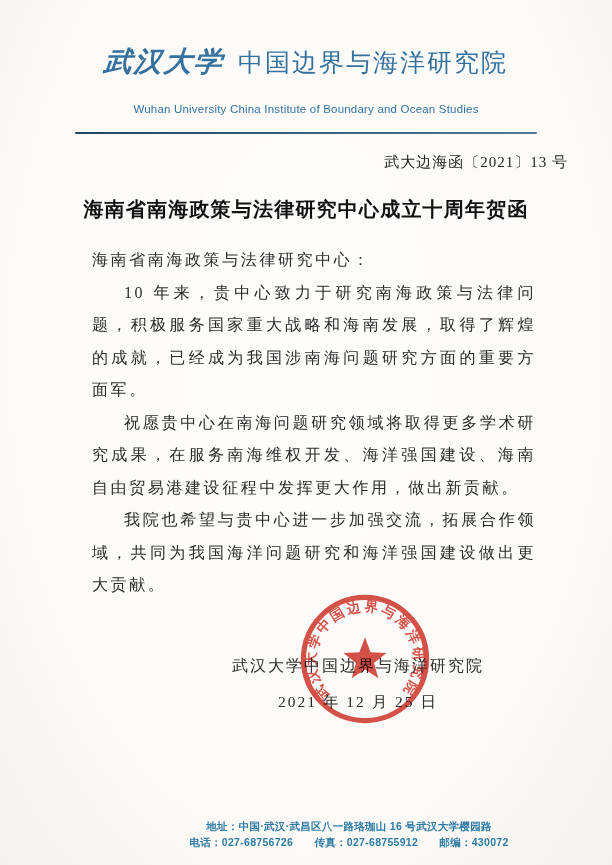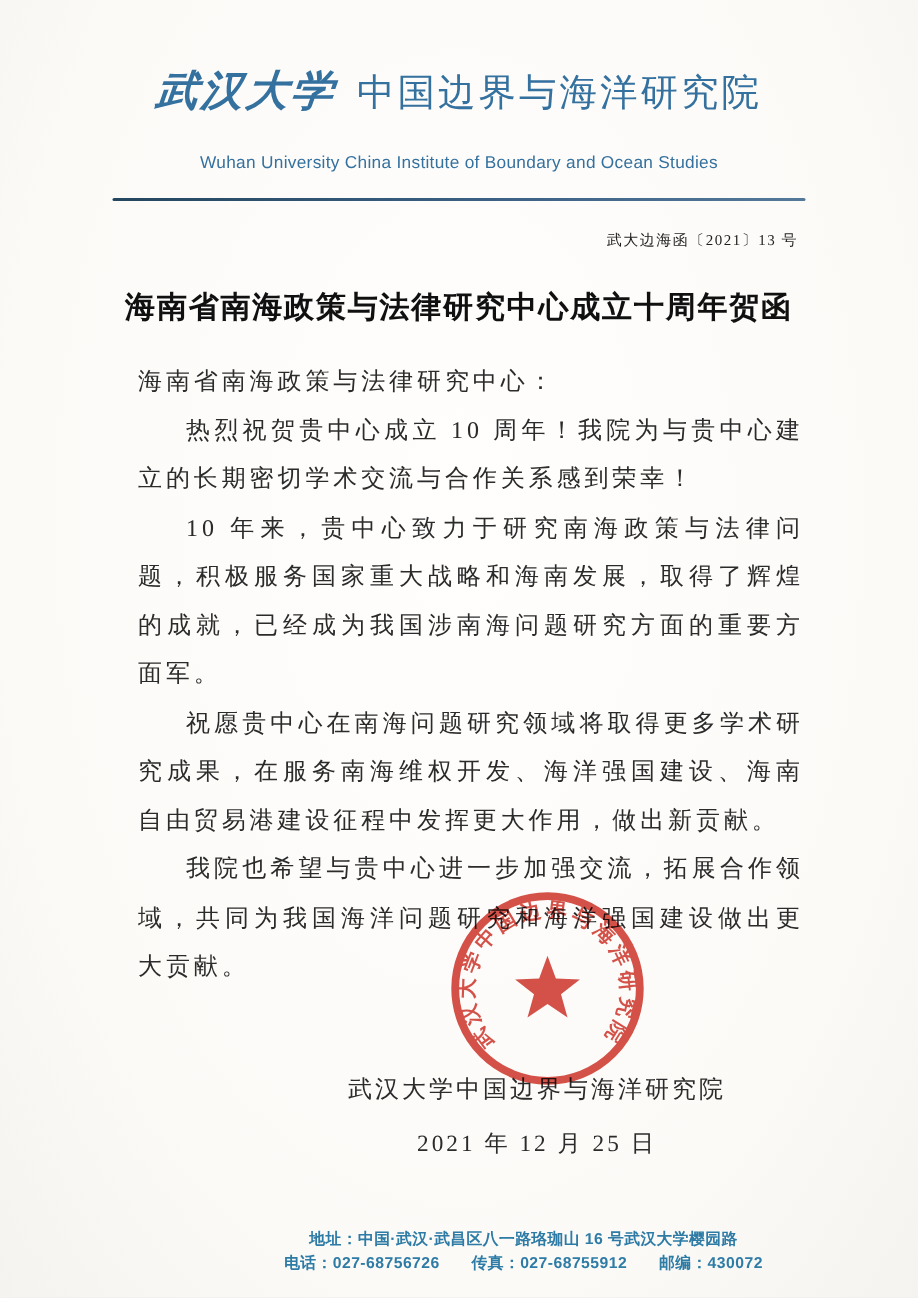--- a/index.html
+++ b/index.html
@@ -45,22 +45,22 @@
     height: 2px;
     margin: 17px auto 0 auto;
     background: linear-gradient(to right, #24465f, #3c6184 55%, #54789a);
     border-radius: 1px;
   }
 
   
   .doc-number {
     margin-top: 19px;
     text-align: right;
-    padding-right: 80px;
-    font-size: 10px;
+    padding-right: 44px;
+    font-size: 15px;
     letter-spacing: 1px;
     color: #1f1f1f;
   }
   .letter-title {
     margin-top: 24px;
     text-align: center;
     font-size: 20px;
     font-weight: bold;
     letter-spacing: 1.2px;
     color: #101010;
@@ -133,21 +133,20 @@
     <div class="logo-english">Wuhan University China Institute of Boundary and Ocean Studies</div>
     <div class="header-divider"></div>
   </div>
 
   <div class="doc-number">武大边海函〔2021〕13 号</div>
 
   <div class="letter-title">海南省南海政策与法律研究中心成立十周年贺函</div>
 
   <div class="body-text">
     <p>海南省南海政策与法律研究中心：</p>
-    <p class="indent">热烈祝贺贵中心成立 10 周年！我院为与贵中心建立的长期密切学术交流与合作关系感到荣幸！</p>
     <p class="indent">10 年来，贵中心致力于研究南海政策与法律问题，积极服务国家重大战略和海南发展，取得了辉煌的成就，已经成为我国涉南海问题研究方面的重要方面军。</p>
     <p class="indent">祝愿贵中心在南海问题研究领域将取得更多学术研究成果，在服务南海维权开发、海洋强国建设、海南自由贸易港建设征程中发挥更大作用，做出新贡献。</p>
     <p class="indent">我院也希望与贵中心进一步加强交流，拓展合作领域，共同为我国海洋问题研究和海洋强国建设做出更大贡献。</p>
   </div>
 
   <div class="signature-block">
     <div class="signature-name">武汉大学中国边界与海洋研究院</div>
     <div class="signature-date">2021 年 12 月 25 日</div>
   </div>
 

